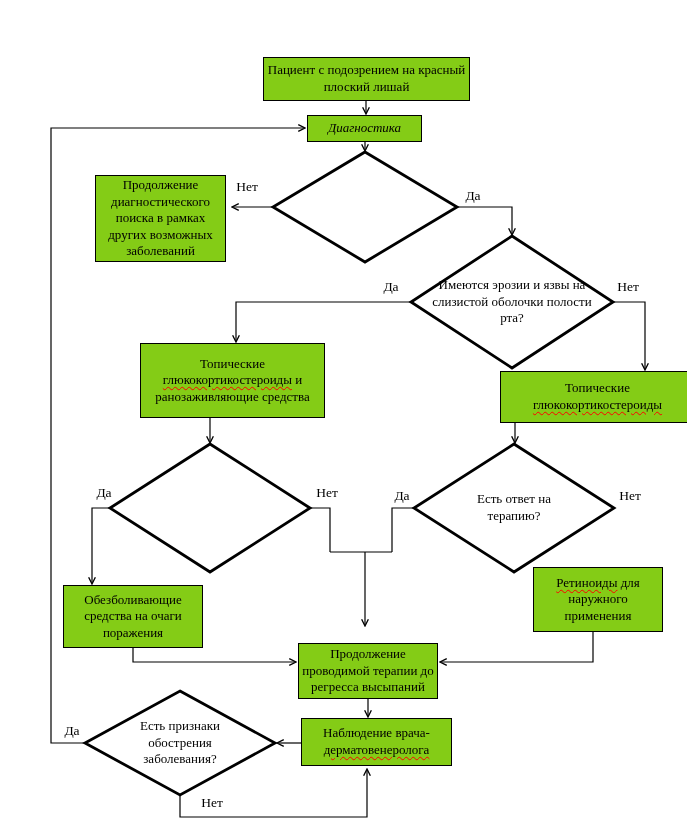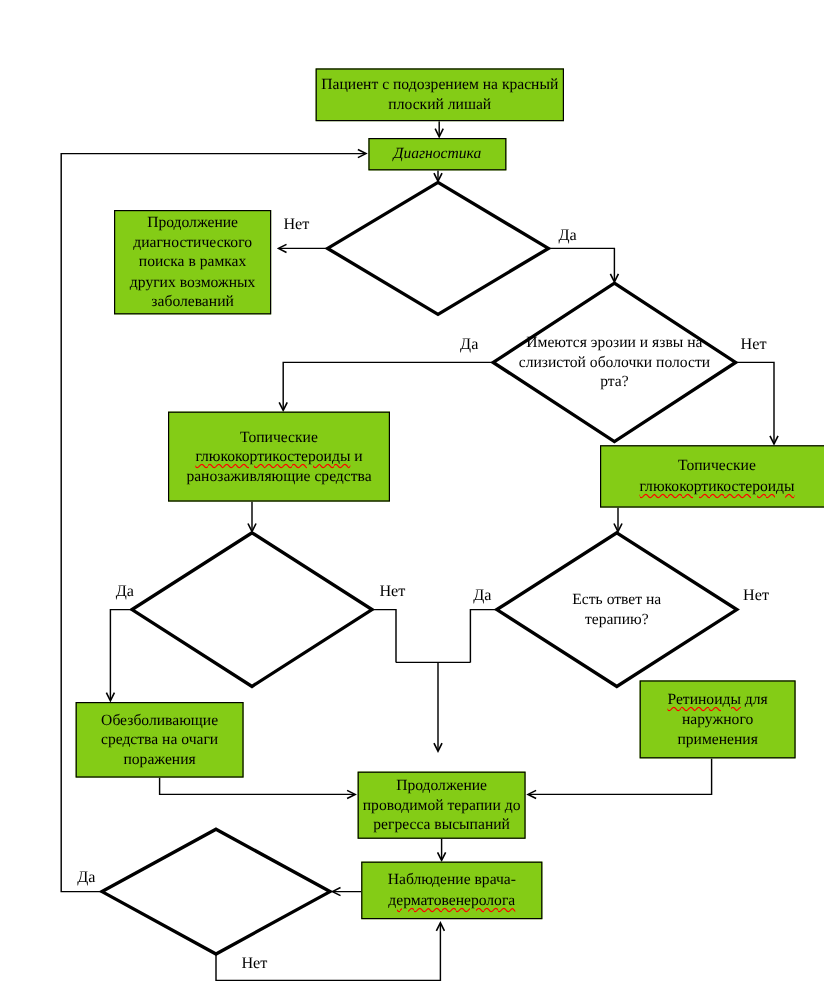--- a/index.html
+++ b/index.html
@@ -119,20 +119,23 @@
 
   <div class="dtext" style="left:411px;top:236px;width:202px;height:132px;">
     <span class="inner" style="max-width:165px;">Имеются эрозии и язвы на слизистой оболочки полости рта?</span>
   </div>
 
 
   <div class="dtext" style="left:414px;top:444px;width:200px;height:128px;">
     <span class="inner" style="max-width:110px;">Есть ответ на терапию?</span>
   </div>
 
+  <div class="dtext" style="left:85px;top:691px;width:190px;height:104px;">
+    <span class="inner" style="max-width:118px;">Есть признаки обострения заболевания?</span>
+  </div>
 
   <div class="elabel" style="left:247px;top:187px;">Нет</div>
   <div class="elabel" style="left:473px;top:196px;">Да</div>
   <div class="elabel" style="left:391px;top:287px;">Да</div>
   <div class="elabel" style="left:628px;top:287px;">Нет</div>
   <div class="elabel" style="left:104px;top:493px;">Да</div>
   <div class="elabel" style="left:327px;top:493px;">Нет</div>
   <div class="elabel" style="left:402px;top:496px;">Да</div>
   <div class="elabel" style="left:630px;top:496px;">Нет</div>
   <div class="elabel" style="left:72px;top:731px;">Да</div>

